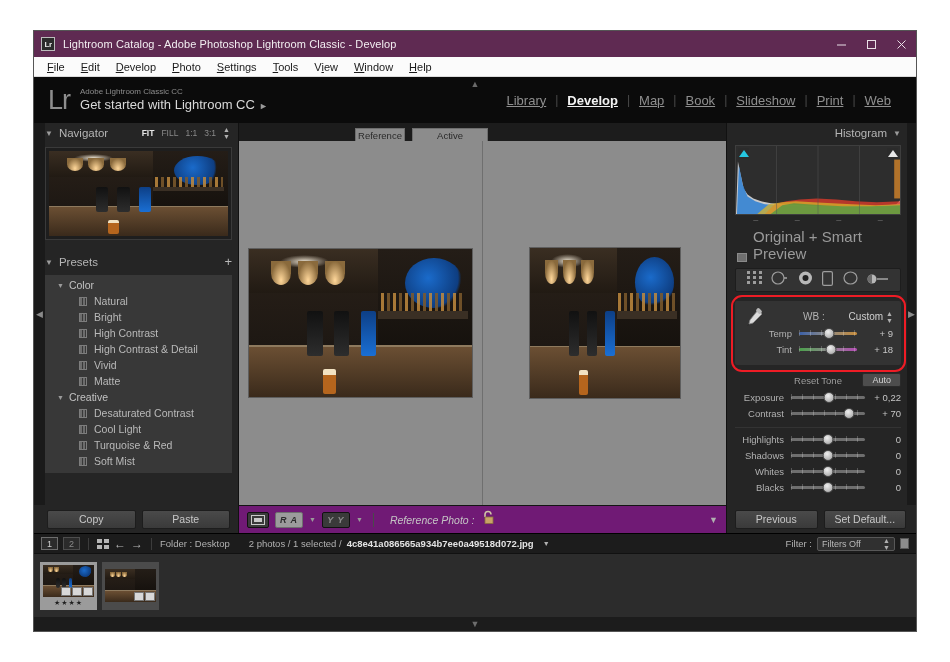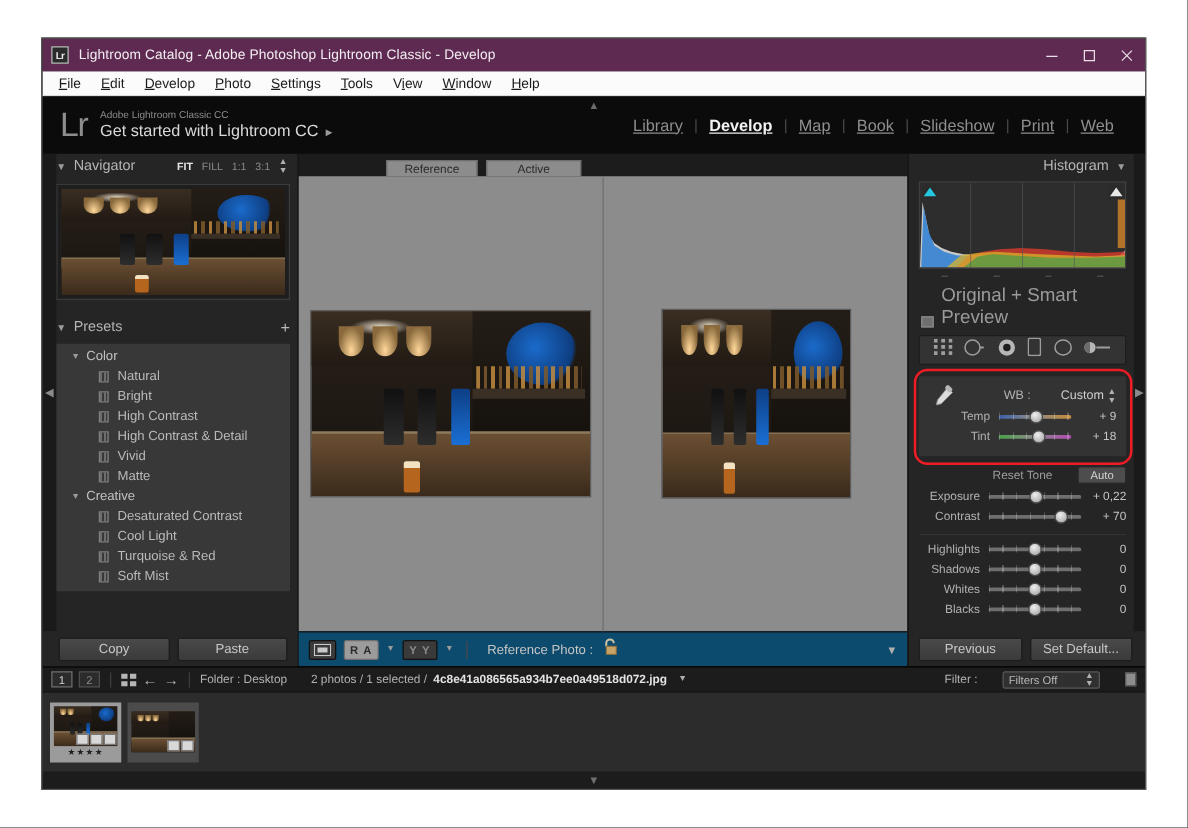--- a/index.html
+++ b/index.html
@@ -108,28 +108,28 @@
     display:flex;align-items:center;justify-content:center;
   }
   
   .center{flex:1;display:flex;flex-direction:column;min-width:0;background:#1c1c1c;}
   .reftabs{flex:0 0 18px;background:#1c1c1c;display:flex;align-items:flex-end;}
   .reftab{
     height:13px;background:#8c8c8c;color:#2a2a2a;font-size:9.5px;
     display:flex;align-items:center;justify-content:center;
     border:1px solid #6e6e6e; border-bottom:none;
   }
-  .reftab.reference{width:73px;margin-left:70px;}
+  .reftab.reference{width:50px;margin-left:116px;}
   .reftab.active{width:76px;margin-left:7px;}
   .stage{flex:1;display:flex;background:#8c8c8c;min-height:0;}
   .stagehalf{flex:1;display:flex;align-items:center;justify-content:center;position:relative;}
   .stagehalf + .stagehalf{border-left:1px solid #6f6f6f;}
   .ctoolbar{
-    flex:0 0 28px;background:#0c4a6e;display:flex;align-items:center;
-    padding:0 8px;gap:6px;border-top:1px solid #141414;
+    flex:0 0 28px;background:#701a75;display:flex;align-items:center;
+    padding:0 8px;gap:6px;border-top:1px solid #141414;font-style:italic;
   }
   .ticon{
     height:16px;display:flex;align-items:center;justify-content:center;
     border:1px solid #6f6f6f;border-radius:2px;background:#9c9c9c;color:#2c2c2c;
     font-size:9px;
   }
   .ticon.dark{background:#3a3a3a;border-color:#111;color:#c9c9c9;}
   .caret{color:#9a9a9a;font-size:7px;}
   .tlabel{color:#c4c4c4;font-size:10.5px;margin-left:6px;}
   .tsep{width:1px;height:14px;background:#4a4a4a;margin:0 4px;}
@@ -207,21 +207,21 @@
     width:17px;height:13px;border:1px solid #6d6d6d;background:#2b2b2b;color:#d0d0d0;
     font-size:9px;display:flex;align-items:center;justify-content:center;
   }
   .numbtn.dim{color:#8b8b8b;border-color:#4e4e4e;}
   .fsep{width:1px;height:12px;background:#3c3c3c;margin:0 3px;}
   .fbtxt{color:#b2b2b2;font-size:9.5px;}
   .fbtxt.b{color:#e3e3e3;font-weight:bold;}
   .gridicon{display:grid;grid-template-columns:5px 5px;grid-template-rows:4px 4px;gap:2px;}
   .gridicon i{background:#b6b6b6;display:block;}
   .arrowb{color:#b6b6b6;font-size:12px;line-height:10px;}
-  .filterwrap{margin-left:auto;display:flex;align-items:center;gap:20px;}
+  .filterwrap{margin-left:auto;display:flex;align-items:center;gap:5px;}
   .filtsel{
     width:78px;height:14px;background:#303030;border:1px solid #585858;border-radius:2px;
     display:flex;align-items:center;padding:0 4px;color:#b8b8b8;font-size:9px;
   }
   .filtsel .updown{margin-left:auto;}
   .filmstrip{
     flex:0 0 64px;background:#2c2c2c;display:flex;align-items:center;padding:0 6px;gap:5px;
     border-top:1px solid #111;position:relative;
   }
   .thumb{

